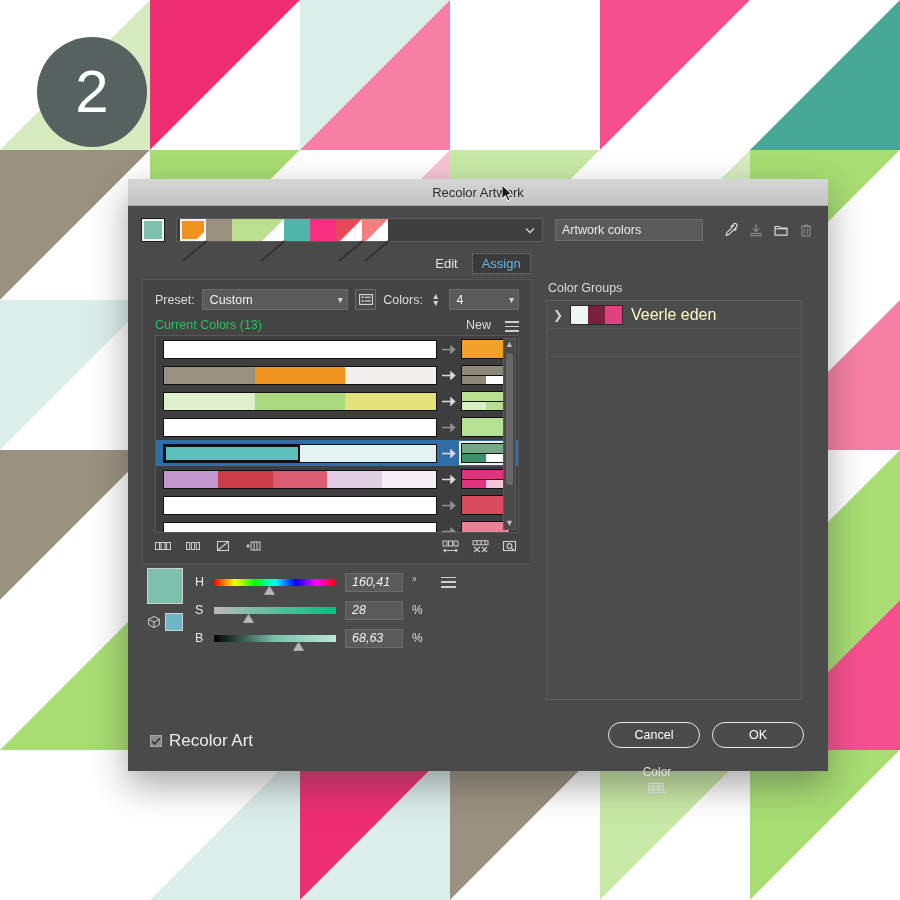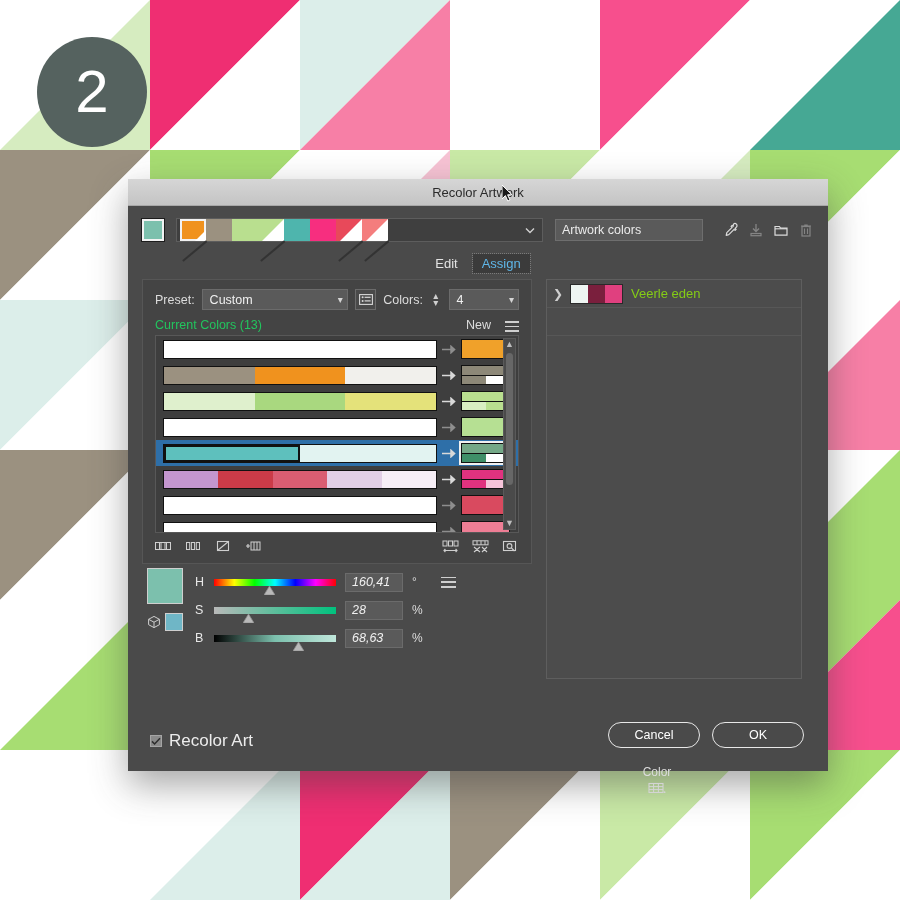--- a/index.html
+++ b/index.html
@@ -171,21 +171,21 @@
   .grid-ico{margin-top:3px;}
 
   
   .cg-title{color:#dcdcdc;font-size:12.5px;padding:2px 0 5px 2px;}
   .cg-box{height:400px;background:#4c4c4c;border:1px solid #5e5e5e;box-sizing:border-box;}
   .cg-row{display:flex;align-items:center;height:27px;padding:0 6px;gap:8px;
     border-bottom:1px solid #575757;}
   .twisty{color:#cfcfcf;font-size:12px;width:9px;}
   .cg-sw{display:flex;height:18px;border:1px solid #2a2a2a;}
   .cg-sw span{width:17px;display:block;}
-  .cg-name{color:#84cc16;font-size:13px;}
+  .cg-name{color:#fef9c3;font-size:16px;}
   .cg-empty{height:27px;border-bottom:1px solid #575757;}
 
   
   .footer{position:absolute;left:0;right:0;bottom:0;height:60px;}
   .chk-wrap{position:absolute;left:22px;top:20px;display:flex;align-items:center;gap:7px;}
   .chk{width:12px;height:12px;background:#8a8a8a;border:1px solid #a5a5a5;
     display:flex;align-items:center;justify-content:center;box-sizing:border-box;}
   .chk svg{display:block;}
   .chk-lbl{color:#ececec;font-size:17px;}
   .btns{position:absolute;right:24px;top:11px;display:flex;gap:12px;}
@@ -667,20 +667,21 @@
               </div>
               <div class="num">68,63</div>
               <span class="unit">%</span>
             </div>
           </div>
       </div>
 
     </div>
 
     <div class="right">
+      <div class="cg-title">Color Groups</div>
       <div class="cg-box">
         <div class="cg-row">
           <span class="twisty">❯</span>
           <span class="cg-sw">
             <span style="background:#eef5f2"></span>
             <span style="background:#7a1f3d"></span>
             <span style="background:#e0407f"></span>
           </span>
           <span class="cg-name">Veerle eden</span>
         </div>

